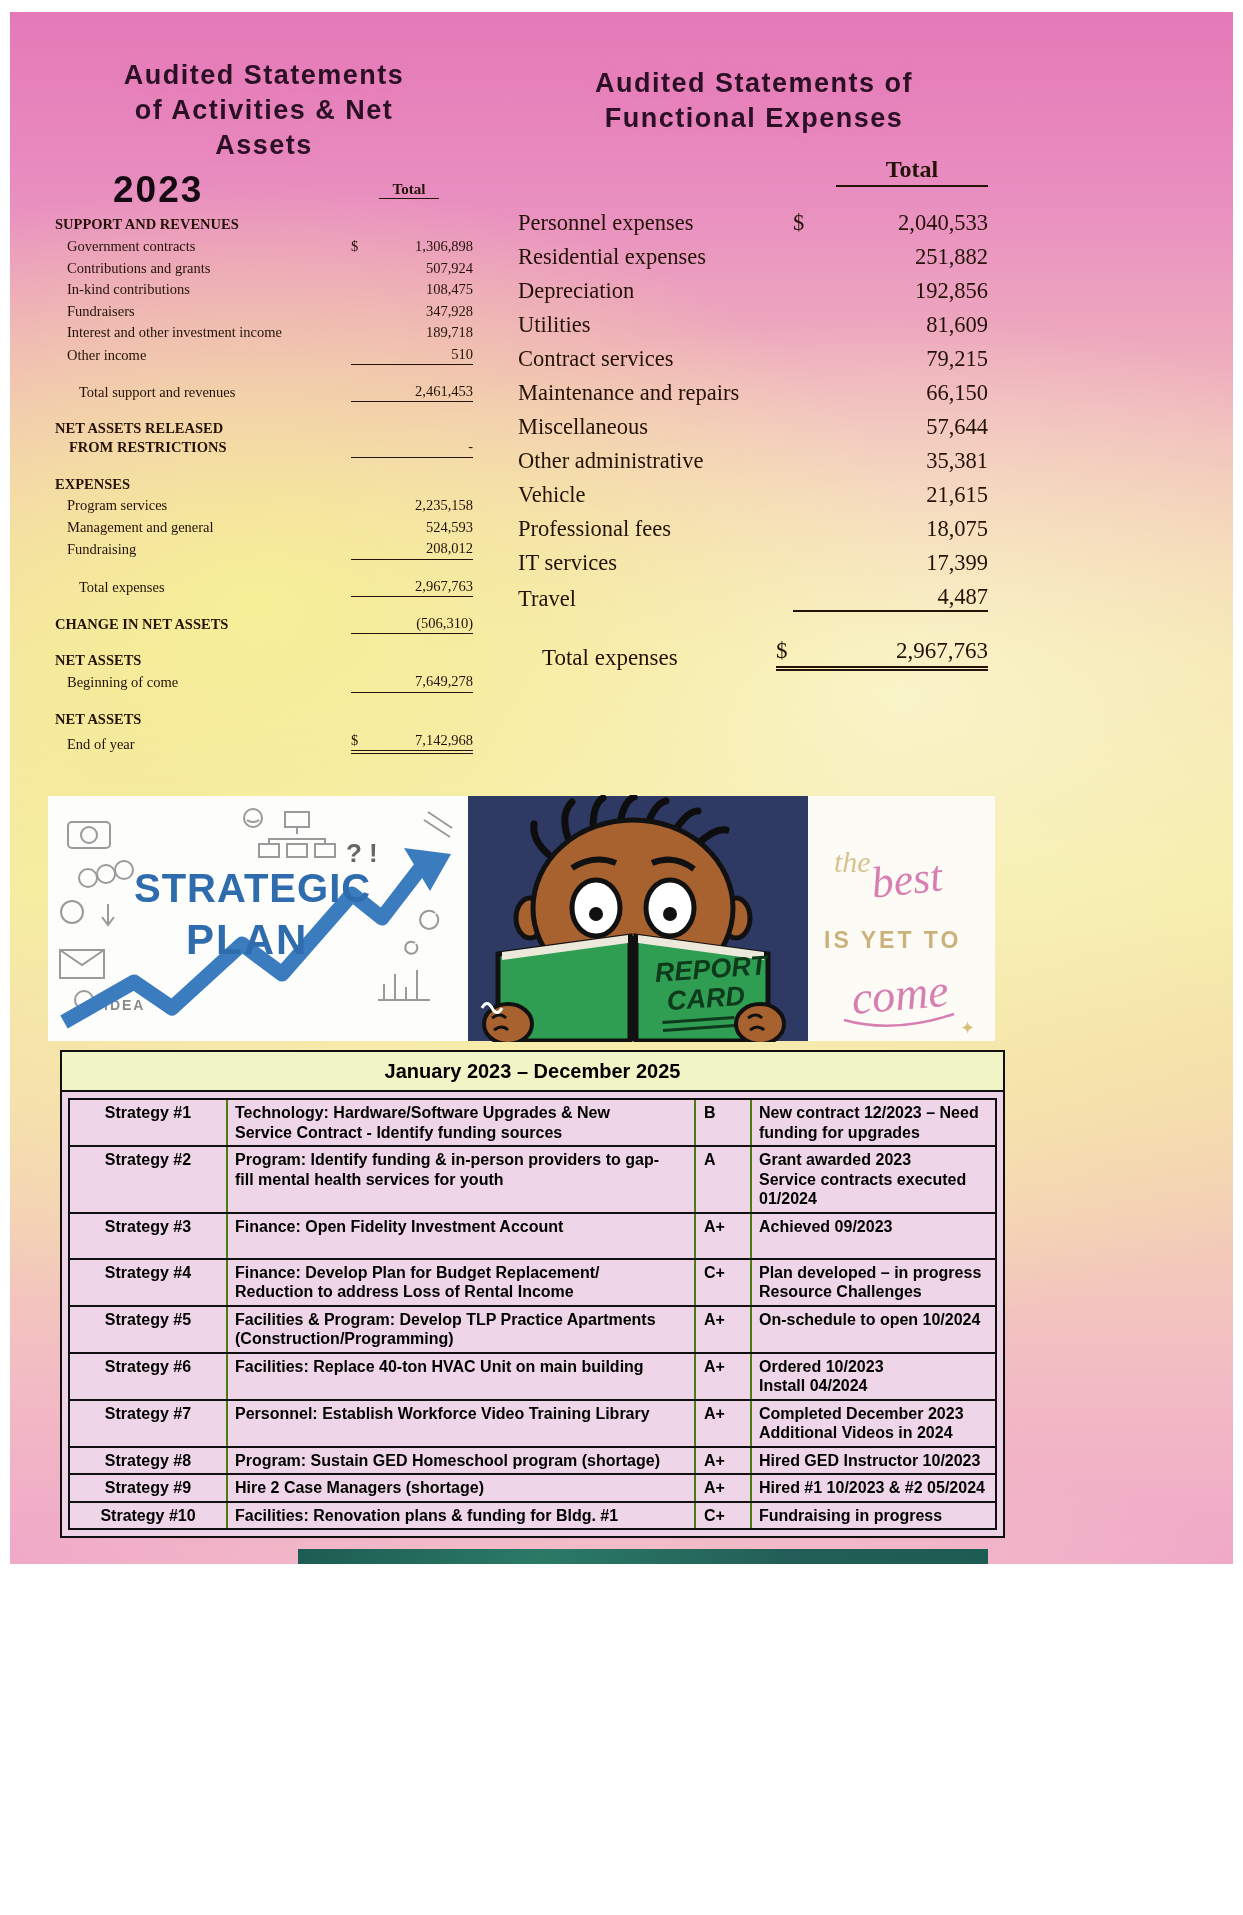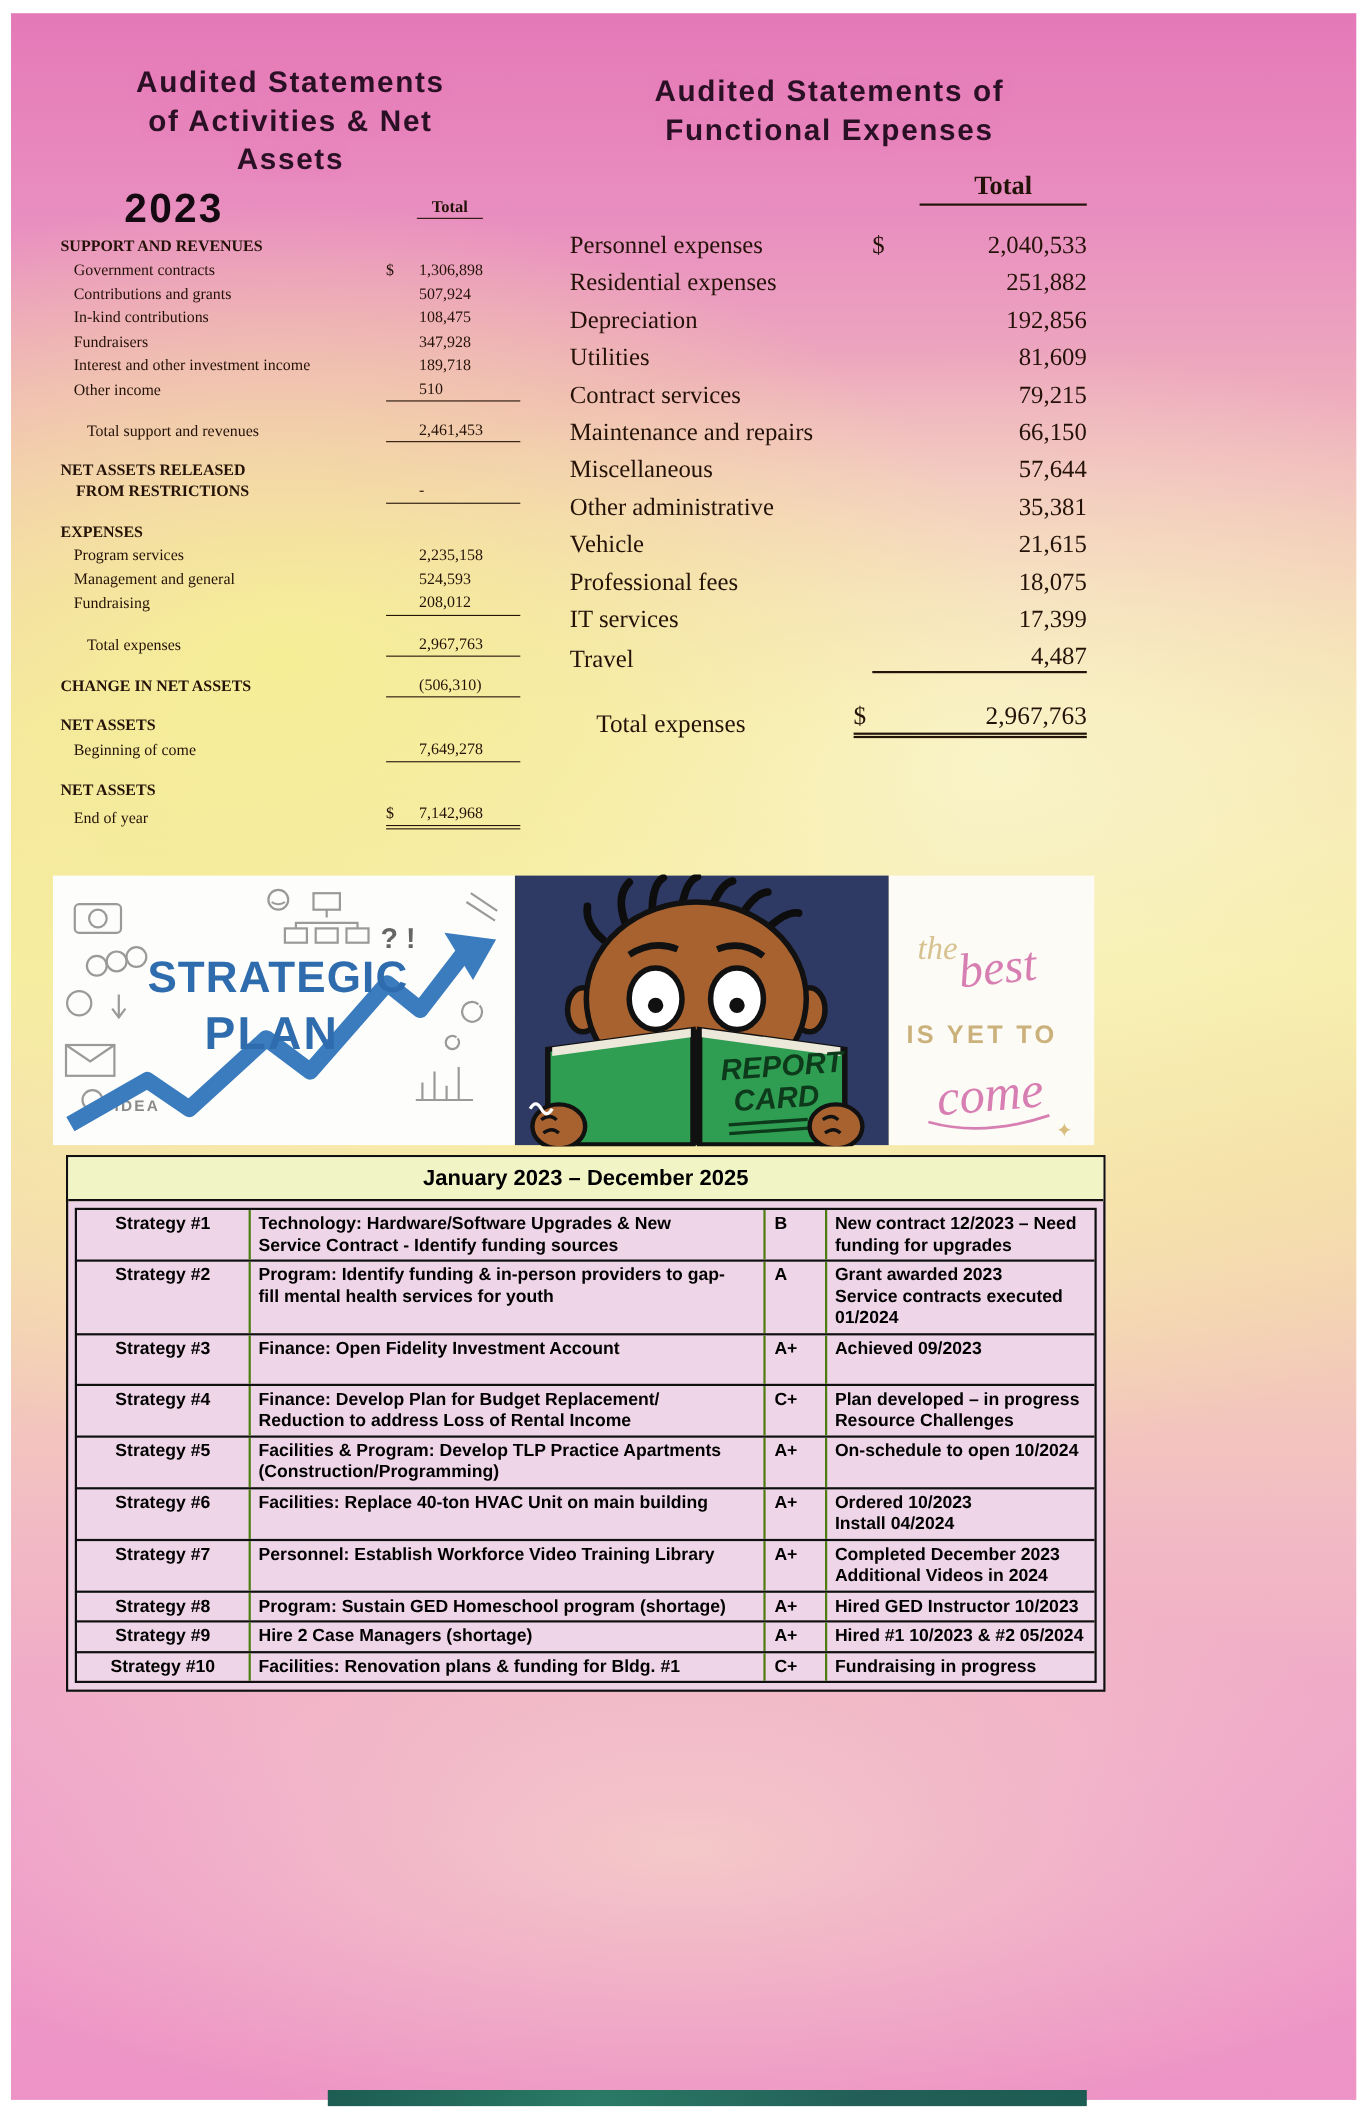--- a/index.html
+++ b/index.html
@@ -1,17 +1,17 @@
 <!DOCTYPE html>
 <html><head>
 <meta charset="utf-8">
 <style>
   *{margin:0;padding:0;box-sizing:border-box;}
   html,body{background:#fff;}
-  .page{position:relative;width:1243px;height:1915px;background:#ffffff;overflow:hidden;font-family:"Liberation Sans",sans-serif;}
+  .page{position:relative;width:1243px;height:1564px;background:#ffffff;overflow:hidden;font-family:"Liberation Sans",sans-serif;}
   .bg{position:absolute;left:10px;top:12px;width:1223px;height:1897px;
     background:
       radial-gradient(55% 22% at 20% 31%, rgba(246,240,150,.95) 0%, rgba(246,240,150,0) 100%),
       radial-gradient(60% 20% at 72% 36%, rgba(250,246,205,.9) 0%, rgba(250,246,205,0) 100%),
       radial-gradient(70% 16% at 45% 55%, rgba(248,240,170,.85) 0%, rgba(248,240,170,0) 100%),
       radial-gradient(60% 14% at 50% 88%, rgba(248,235,200,.55) 0%, rgba(248,235,200,0) 100%),
       linear-gradient(180deg,#e579b8 0%,#e98fc0 10%,#f0b9bc 22%,#f4dfa6 34%,#f5eca2 46%,#f4d9ae 58%,#f2bcc4 72%,#ef9fca 86%,#ed93c5 100%);}
   .doc-title{font-weight:bold;text-align:center;color:#2a1025;letter-spacing:1.5px;
     font-size:27px;line-height:1.3;text-shadow:0 0 9px rgba(236,120,185,.6);}
   
@@ -25,21 +25,21 @@
   .act-row.gap{margin-top:17px;}
   .act-lab{flex:1;}
   .act-row.h .act-lab,.act-row.h2 .act-lab,.act-row.hv .act-lab{font-weight:bold;}
   .act-row.i .act-lab{padding-left:12px;}
   .act-row.t .act-lab{padding-left:24px;}
   .act-lab2{padding-left:14px;}
   .act-valwrap{display:flex;width:122px;align-items:flex-end;}
   .act-valwrap.ul{border-bottom:1.4px solid #241309;}
   .act-valwrap.dbl{border-bottom:4px double #241309;}
   .act-prefix{width:30px;}
-  .act-val{flex:1;text-align:left;}
+  .act-val{flex:1;text-align:right;}
   
   .functional{position:absolute;left:508px;top:66px;width:492px;}
   .fx-colhead{display:flex;justify-content:flex-end;margin-top:20px;padding-right:12px;}
   .fx-colhead span{width:152px;text-align:center;font:bold 24px "Liberation Serif",serif;color:#241309;border-bottom:2px solid #241309;padding-bottom:2px;}
   #functional-rows{margin-top:22px;}
   .fx-row{display:flex;align-items:flex-end;font:22.5px/1.2 "Liberation Serif",serif;color:#241208;margin-top:7px;padding-left:10px;padding-right:12px;}
   .fx-lab{flex:1;}
   .fx-valwrap{display:flex;width:195px;align-items:flex-end;}
   .fx-valwrap.ul{border-bottom:2px solid #241309;}
   .fx-prefix{width:36px;}

